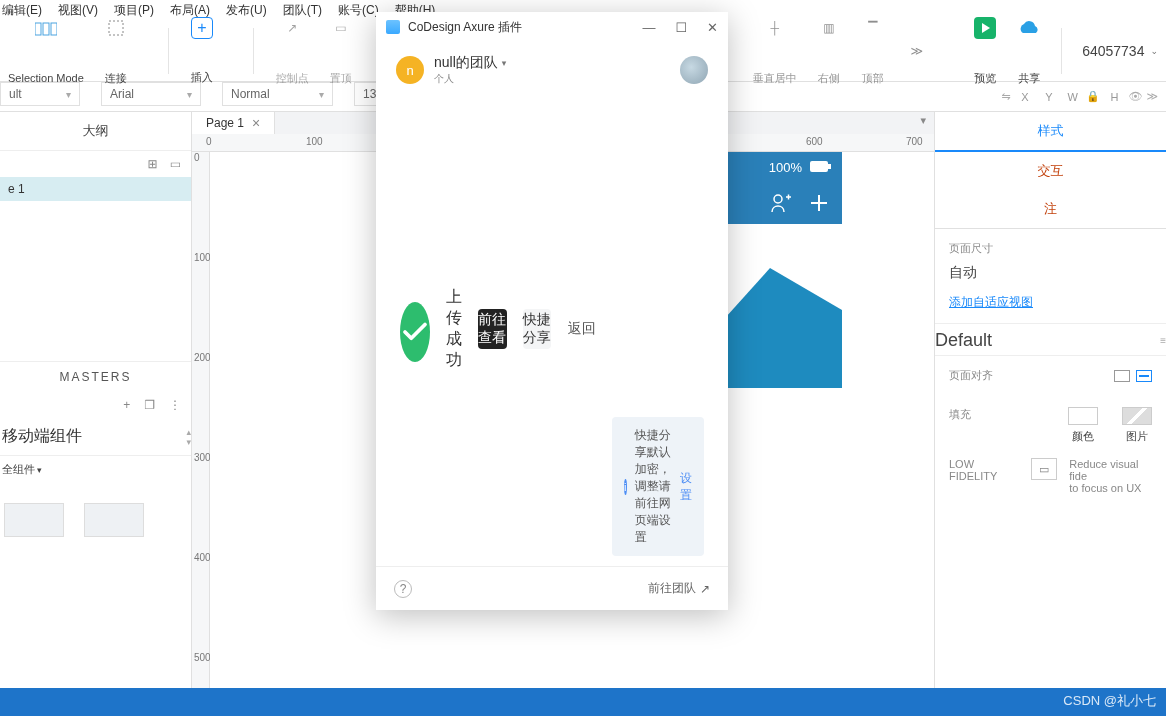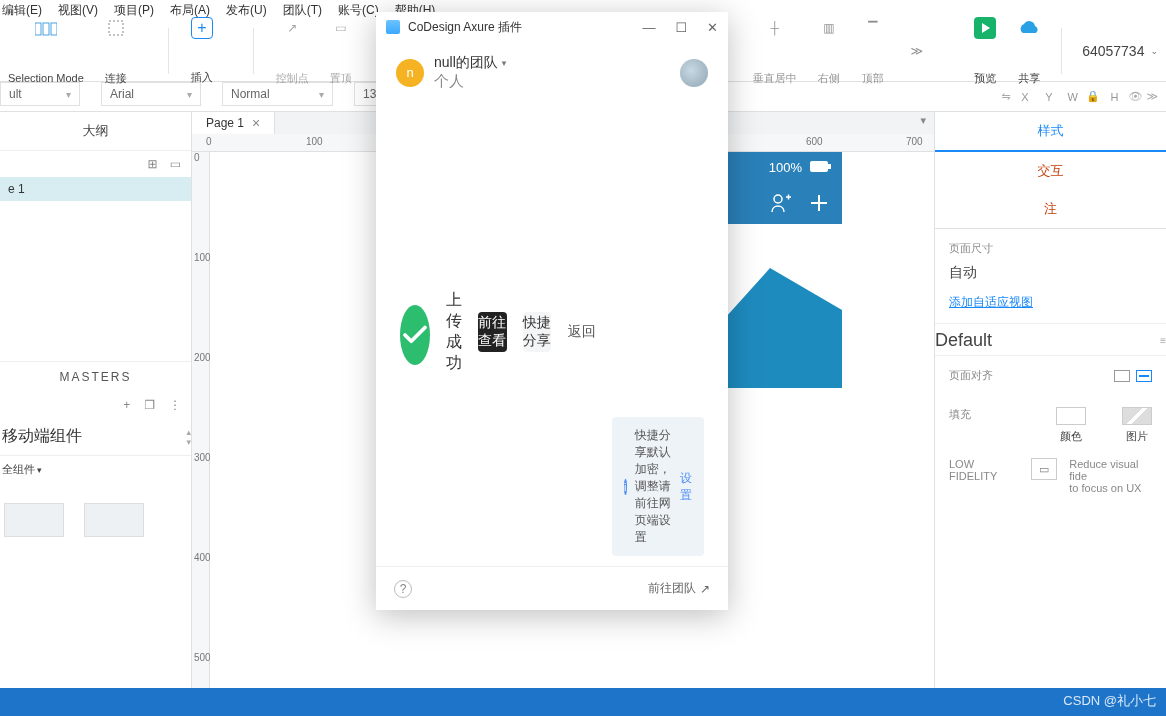--- a/index.html
+++ b/index.html
@@ -62,35 +62,35 @@
 .right-tab.active { color: #1989fa; border-bottom: 2px solid #1989fa; }
 .right-sec { padding: 12px 14px; font-size: 12px; color: #444; }
 .right-sec .lbl { color: #888; font-size: 11px; margin-bottom: 8px; }
 .right-sec .val { font-size: 14px; margin-bottom: 12px; }
 .link { color: #1989fa; text-decoration: underline; cursor: pointer; font-size: 12px; }
 .row-flex { display: flex; align-items: center; gap: 10px; }
 .swatch { width: 30px; height: 18px; border: 1px solid #ccc; }
 .swatch.img { background: linear-gradient(135deg, #ddd 45%, transparent 45%, transparent 55%, #ddd 55%); }
 .default-h { font-size: 18px; color: #444; padding: 6px 0 4px 0; border-top: 1px solid #eee; border-bottom: 1px solid #eee; display: flex; justify-content: space-between; align-items: center; }
 .default-h .more { font-size: 10px; color: #aaa; }
-.fill-row { display: flex; gap: 36px; margin-top: 8px; }
+.fill-row { display: flex; gap: 24px; margin-top: 8px; }
 .fill-item { display: flex; flex-direction: column; align-items: center; gap: 4px; font-size: 11px; }
 .lofi { display: flex; gap: 12px; font-size: 11px; color: #888; margin-top: 14px; }
 .lofi-icon { width: 28px; height: 22px; border: 1px solid #ccc; display: flex; align-items: center; justify-content: center; }
 
 
 .modal { position: absolute; left: 376px; top: 12px; width: 352px; height: 598px; background: #fff; box-shadow: 0 6px 30px rgba(0,0,0,0.25); display: flex; flex-direction: column; z-index: 100; }
 .modal-title { height: 30px; display: flex; align-items: center; padding: 0 10px; font-size: 12px; gap: 8px; }
 .modal-title .app-icon { width: 14px; height: 14px; border-radius: 2px; background: linear-gradient(#6cc2ff,#3aa9ff); }
 .modal-winbtns { margin-left: auto; display: flex; gap: 20px; color: #666; font-size: 13px; }
 .modal-winbtns span { cursor: pointer; }
 .modal-header { display: flex; align-items: center; padding: 12px 20px 6px 20px; gap: 10px; }
 .avatar-n { width: 28px; height: 28px; border-radius: 50%; background: #f5b324; color: #fff; display: flex; align-items: center; justify-content: center; font-size: 13px; }
 .team-name { font-size: 14px; color: #333; display: flex; align-items: center; gap: 4px; }
-.team-sub { font-size: 15px; color: #888; }
+.team-sub { font-size: 10px; color: #888; }
 .user-av { margin-left: auto; width: 28px; height: 28px; border-radius: 50%; background: radial-gradient(circle at 40% 40%, #c7d9e3, #8fa5b3); }
 .modal-body { flex: 1; display: flex; flex-direction: row; align-items: center; padding: 10px 24px; gap: 16px; }
 .check-circle { width: 60px; height: 60px; border-radius: 50%; background: #2dbd6e; display: flex; align-items: center; justify-content: center; margin-top: 6px; }
 .check-circle svg { width: 30px; height: 30px; }
 .success-msg { font-size: 16px; color: #333; }
 .btn { width: 100%; height: 40px; border-radius: 4px; display: flex; align-items: center; justify-content: center; font-size: 14px; cursor: pointer; }
 .btn.primary { background: #222; color: #fff; }
 .btn.secondary { background: #f4f5f6; color: #333; }
 .btn.text { background: transparent; color: #555; }
 .info-strip { width: 100%; background: #eef3f8; padding: 10px 12px; font-size: 12px; color: #555; display: flex; align-items: center; gap: 8px; border-radius: 4px; margin-top: auto; }

